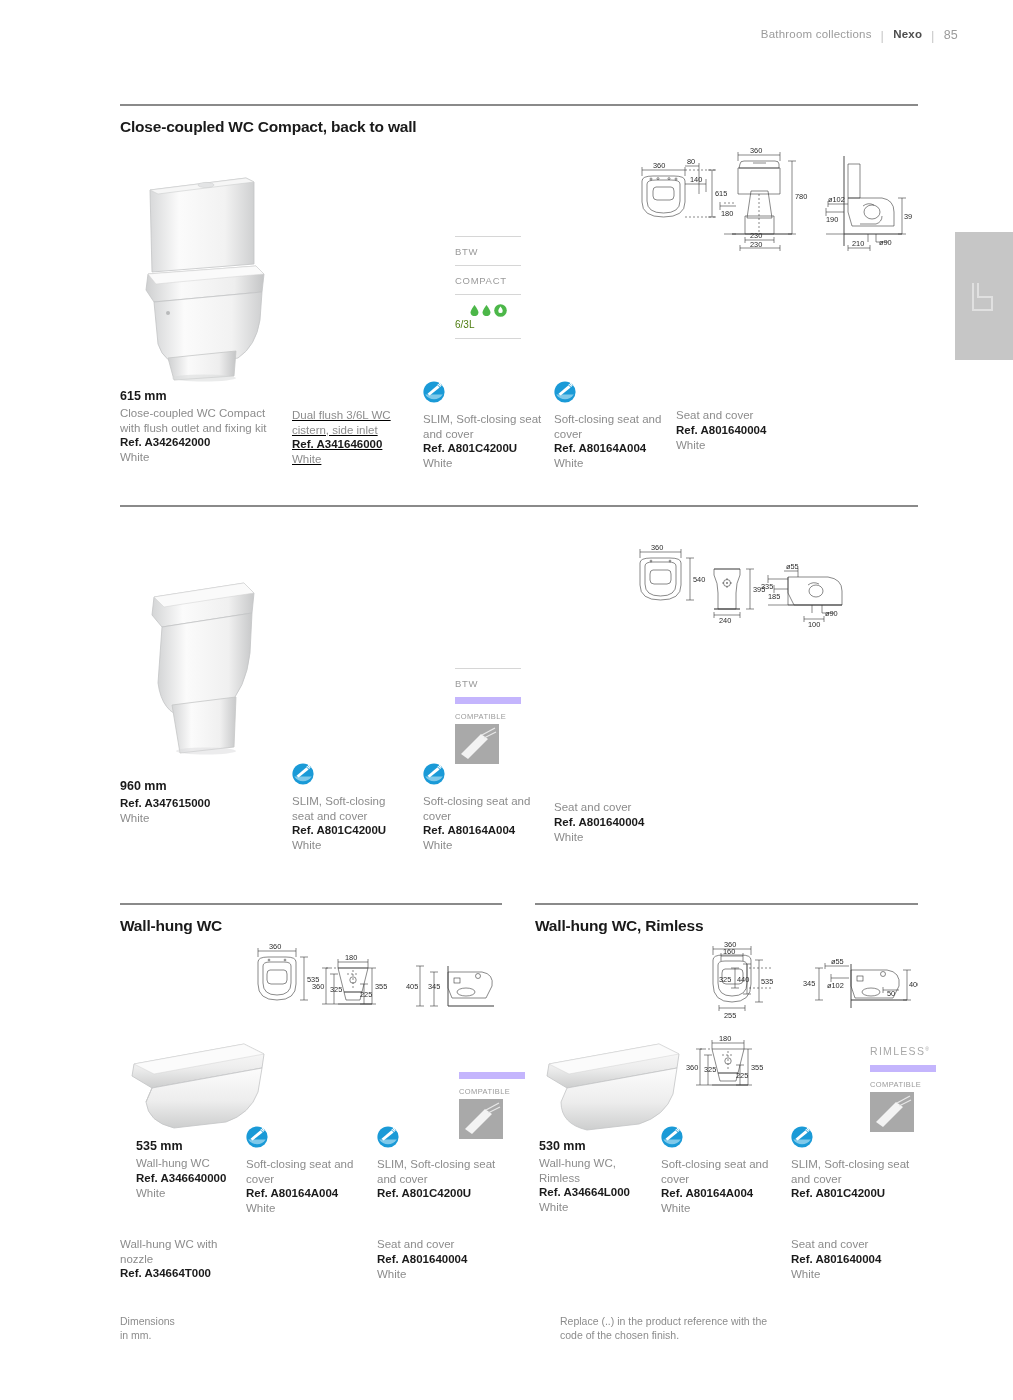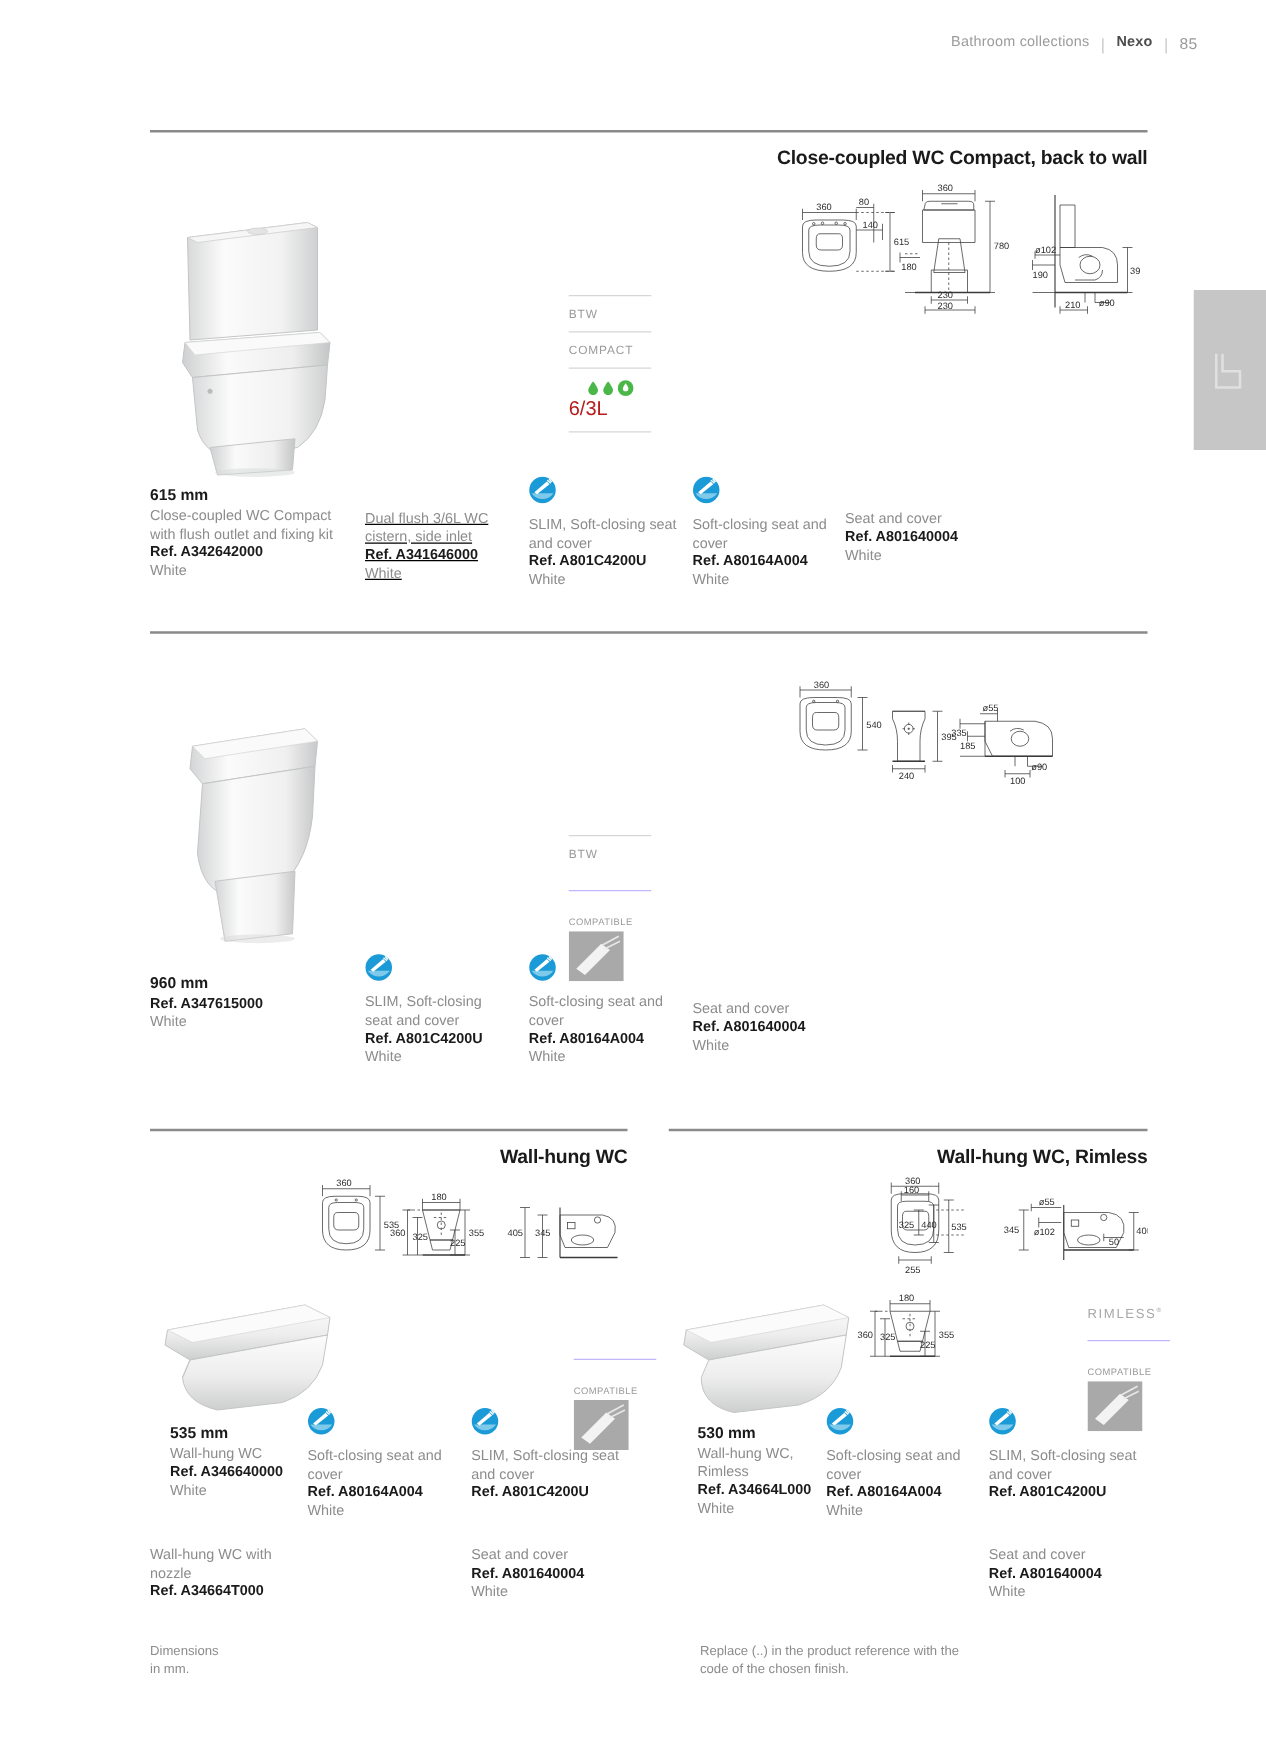--- a/index.html
+++ b/index.html
@@ -26,37 +26,37 @@
     position: absolute; right: 0; top: 232px;
     width: 58px; height: 128px; background: #c6c6c6;
   }
   .edge-tab svg { position: absolute; left: 15px; top: 50px; }
 
   
   .section { position: absolute; }
   .rule { height: 2px; background: #8a8a8a; width: 100%; }
   .sec-title {
     font-size: 15.5px; font-weight: bold; color: #1a1a1a;
-    margin-top: 12px; letter-spacing: -.2px; text-align: right;
+    margin-top: 12px; letter-spacing: -.2px;
   }
 
   
   .photo { position: absolute; }
 
   
   .badges { position: absolute; width: 66px; text-align: left; }
   .badge-row {
     border-top: 1px solid #d6d6d6;
     padding: 9px 0 8px;
     font-size: 9.5px; color: #9a9a9a; letter-spacing: .7px;
   }
   .badge-row.last { border-bottom: 1px solid #d6d6d6; }
   .badge-water { display:flex; align-items:center; justify-content:center; gap:3px; margin-bottom:2px;}
-  .litres { font-size: 16px; color: #b91c1c; letter-spacing: 0; }
-  .compat-label { font-size: 7.5px; color:#9a9a9a; letter-spacing:.4px; border-top:1px solid #c4b5fd; padding-top:20px;margin-top:15px;}
+  .litres { font-size: 10px; color: #4d7c0f; letter-spacing: 0; }
+  .compat-label { font-size: 7.5px; color:#9a9a9a; letter-spacing:.4px; border-top:7px solid #c4b5fd; padding-top:8px;}
   .compat-img { width: 44px; height: 40px; margin: 3px auto 0; }
   .rimless-label { font-size: 10.5px; color:#a8a8a8; letter-spacing:1.3px; }
 
   
   .prod { position: absolute; }
   .prod .size {
     font-size: 12.5px; font-weight: bold; color: #1a1a1a; margin-bottom: 3px;
   }
   .prod .icon { margin-bottom: 5px; }
   .prod .desc { font-size: 11.5px; color: #8c8c8c; line-height: 14.5px; }
@@ -679,21 +679,21 @@
   <g font-size="7.4">
     <text x="47" y="14">180</text>
     <text x="14" y="43">360</text>
     <text x="32" y="45">325</text>
     <text x="79" y="43">355</text>
     <text x="64" y="51">225</text>
   </g>
 </svg>
 </div>
 
-<div class="prod" style="left:558px; top:1139px; width:120px;">
+<div class="prod" style="left:539px; top:1139px; width:120px;">
   <div class="size">530 mm</div>
   <div class="desc">Wall-hung WC, Rimless</div>
   <div class="ref">Ref. A34664L000</div>
   <div class="finish">White</div>
 </div>
 
 <div class="prod" style="left:661px; top:1126px; width:120px;">
   <svg class="icon" width="22" height="22" viewBox="0 0 22 22">
     <circle cx="11" cy="11" r="10.6" fill="#1a9ad7"></circle>
     <path d="M2.2 13.5 A10.6 10.6 0 0 0 19.8 13.5 Z" fill="#7fc9ea"></path>

